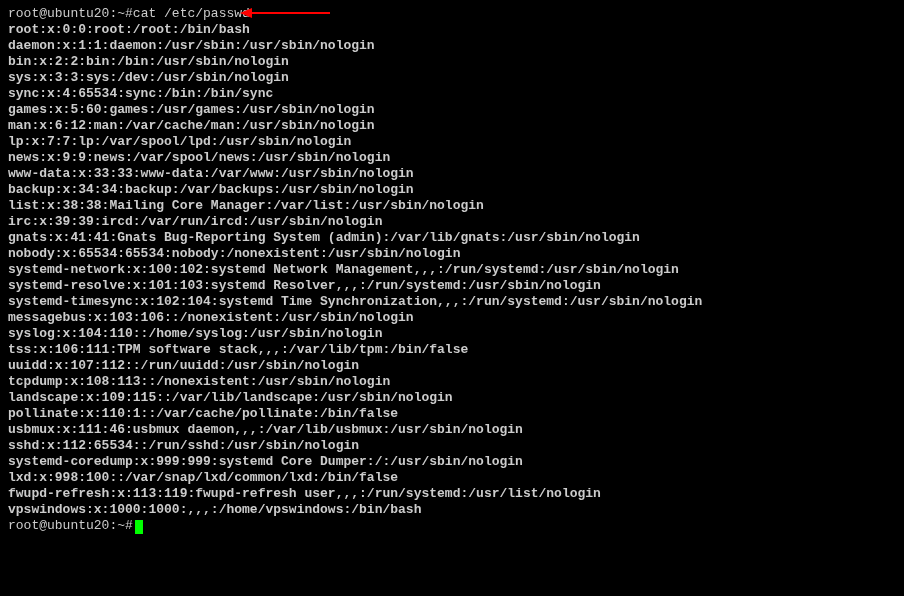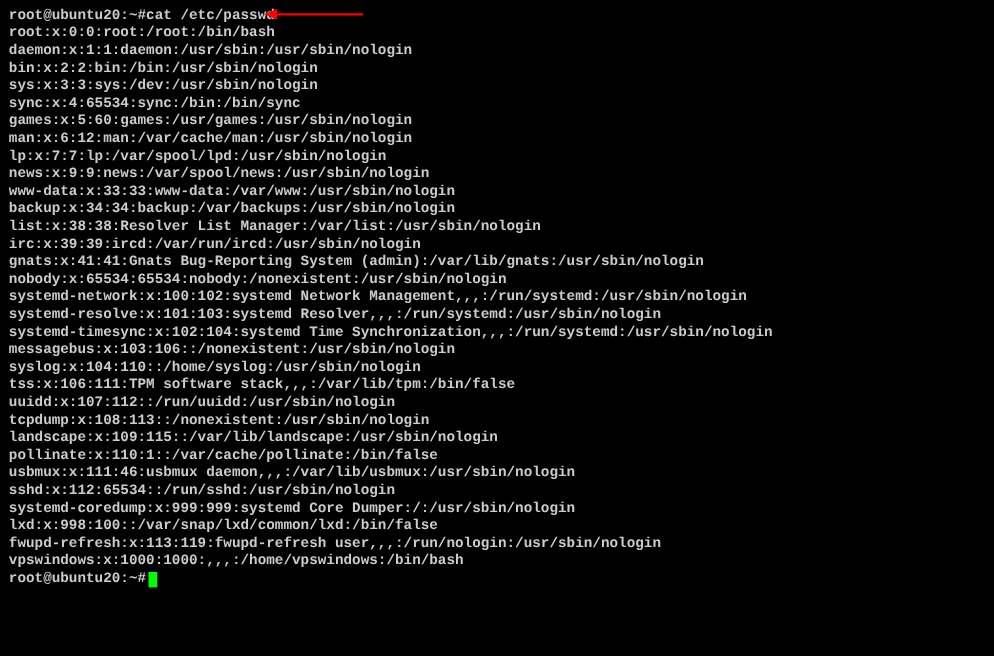--- a/index.html
+++ b/index.html
@@ -20,21 +20,20 @@
       position: relative;
     }
     .terminal-line {
       white-space: pre;
       font-family: 'Courier New', monospace;
       font-weight: bold;
     }
     .prompt-line {
       display: flex;
       align-items: flex-end;
-      font-weight: bold;
     }
     .prompt {
       color: #ccc;
     }
     .command {
       color: #ccc;
     }
     .cursor {
       display: inline-block;
       width: 8px;
@@ -63,39 +62,39 @@
     <div class="terminal-line">daemon:x:1:1:daemon:/usr/sbin:/usr/sbin/nologin</div>
     <div class="terminal-line">bin:x:2:2:bin:/bin:/usr/sbin/nologin</div>
     <div class="terminal-line">sys:x:3:3:sys:/dev:/usr/sbin/nologin</div>
     <div class="terminal-line">sync:x:4:65534:sync:/bin:/bin/sync</div>
     <div class="terminal-line">games:x:5:60:games:/usr/games:/usr/sbin/nologin</div>
     <div class="terminal-line">man:x:6:12:man:/var/cache/man:/usr/sbin/nologin</div>
     <div class="terminal-line">lp:x:7:7:lp:/var/spool/lpd:/usr/sbin/nologin</div>
     <div class="terminal-line">news:x:9:9:news:/var/spool/news:/usr/sbin/nologin</div>
     <div class="terminal-line">www-data:x:33:33:www-data:/var/www:/usr/sbin/nologin</div>
     <div class="terminal-line">backup:x:34:34:backup:/var/backups:/usr/sbin/nologin</div>
-    <div class="terminal-line">list:x:38:38:Resolver List Manager:/var/list:/usr/sbin/nologin</div>
+    <div class="terminal-line">list:x:38:38:Mailing Core Manager:/var/list:/usr/sbin/nologin</div>
     <div class="terminal-line">irc:x:39:39:ircd:/var/run/ircd:/usr/sbin/nologin</div>
     <div class="terminal-line">gnats:x:41:41:Gnats Bug-Reporting System (admin):/var/lib/gnats:/usr/sbin/nologin</div>
     <div class="terminal-line">nobody:x:65534:65534:nobody:/nonexistent:/usr/sbin/nologin</div>
     <div class="terminal-line">systemd-network:x:100:102:systemd Network Management,,,:/run/systemd:/usr/sbin/nologin</div>
     <div class="terminal-line">systemd-resolve:x:101:103:systemd Resolver,,,:/run/systemd:/usr/sbin/nologin</div>
     <div class="terminal-line">systemd-timesync:x:102:104:systemd Time Synchronization,,,:/run/systemd:/usr/sbin/nologin</div>
     <div class="terminal-line">messagebus:x:103:106::/nonexistent:/usr/sbin/nologin</div>
     <div class="terminal-line">syslog:x:104:110::/home/syslog:/usr/sbin/nologin</div>
     <div class="terminal-line">tss:x:106:111:TPM software stack,,,:/var/lib/tpm:/bin/false</div>
     <div class="terminal-line">uuidd:x:107:112::/run/uuidd:/usr/sbin/nologin</div>
     <div class="terminal-line">tcpdump:x:108:113::/nonexistent:/usr/sbin/nologin</div>
     <div class="terminal-line">landscape:x:109:115::/var/lib/landscape:/usr/sbin/nologin</div>
     <div class="terminal-line">pollinate:x:110:1::/var/cache/pollinate:/bin/false</div>
     <div class="terminal-line">usbmux:x:111:46:usbmux daemon,,,:/var/lib/usbmux:/usr/sbin/nologin</div>
     <div class="terminal-line">sshd:x:112:65534::/run/sshd:/usr/sbin/nologin</div>
     <div class="terminal-line">systemd-coredump:x:999:999:systemd Core Dumper:/:/usr/sbin/nologin</div>
     <div class="terminal-line">lxd:x:998:100::/var/snap/lxd/common/lxd:/bin/false</div>
-    <div class="terminal-line">fwupd-refresh:x:113:119:fwupd-refresh user,,,:/run/nologin:/usr/sbin/nologin</div>
+    <div class="terminal-line">fwupd-refresh:x:113:119:fwupd-refresh user,,,:/run/systemd:/usr/list/nologin</div>
     <div class="terminal-line">vpswindows:x:1000:1000:,,,:/home/vpswindows:/bin/bash</div>
   </div>
 
 <div class="prompt-line">
   <span class="prompt">root@ubuntu20:~# </span>
     <span class="cursor"></span>
 </div>
 
 <div class="arrow-annotation">
   <svg width="90" height="12" viewBox="0 0 90 12">

